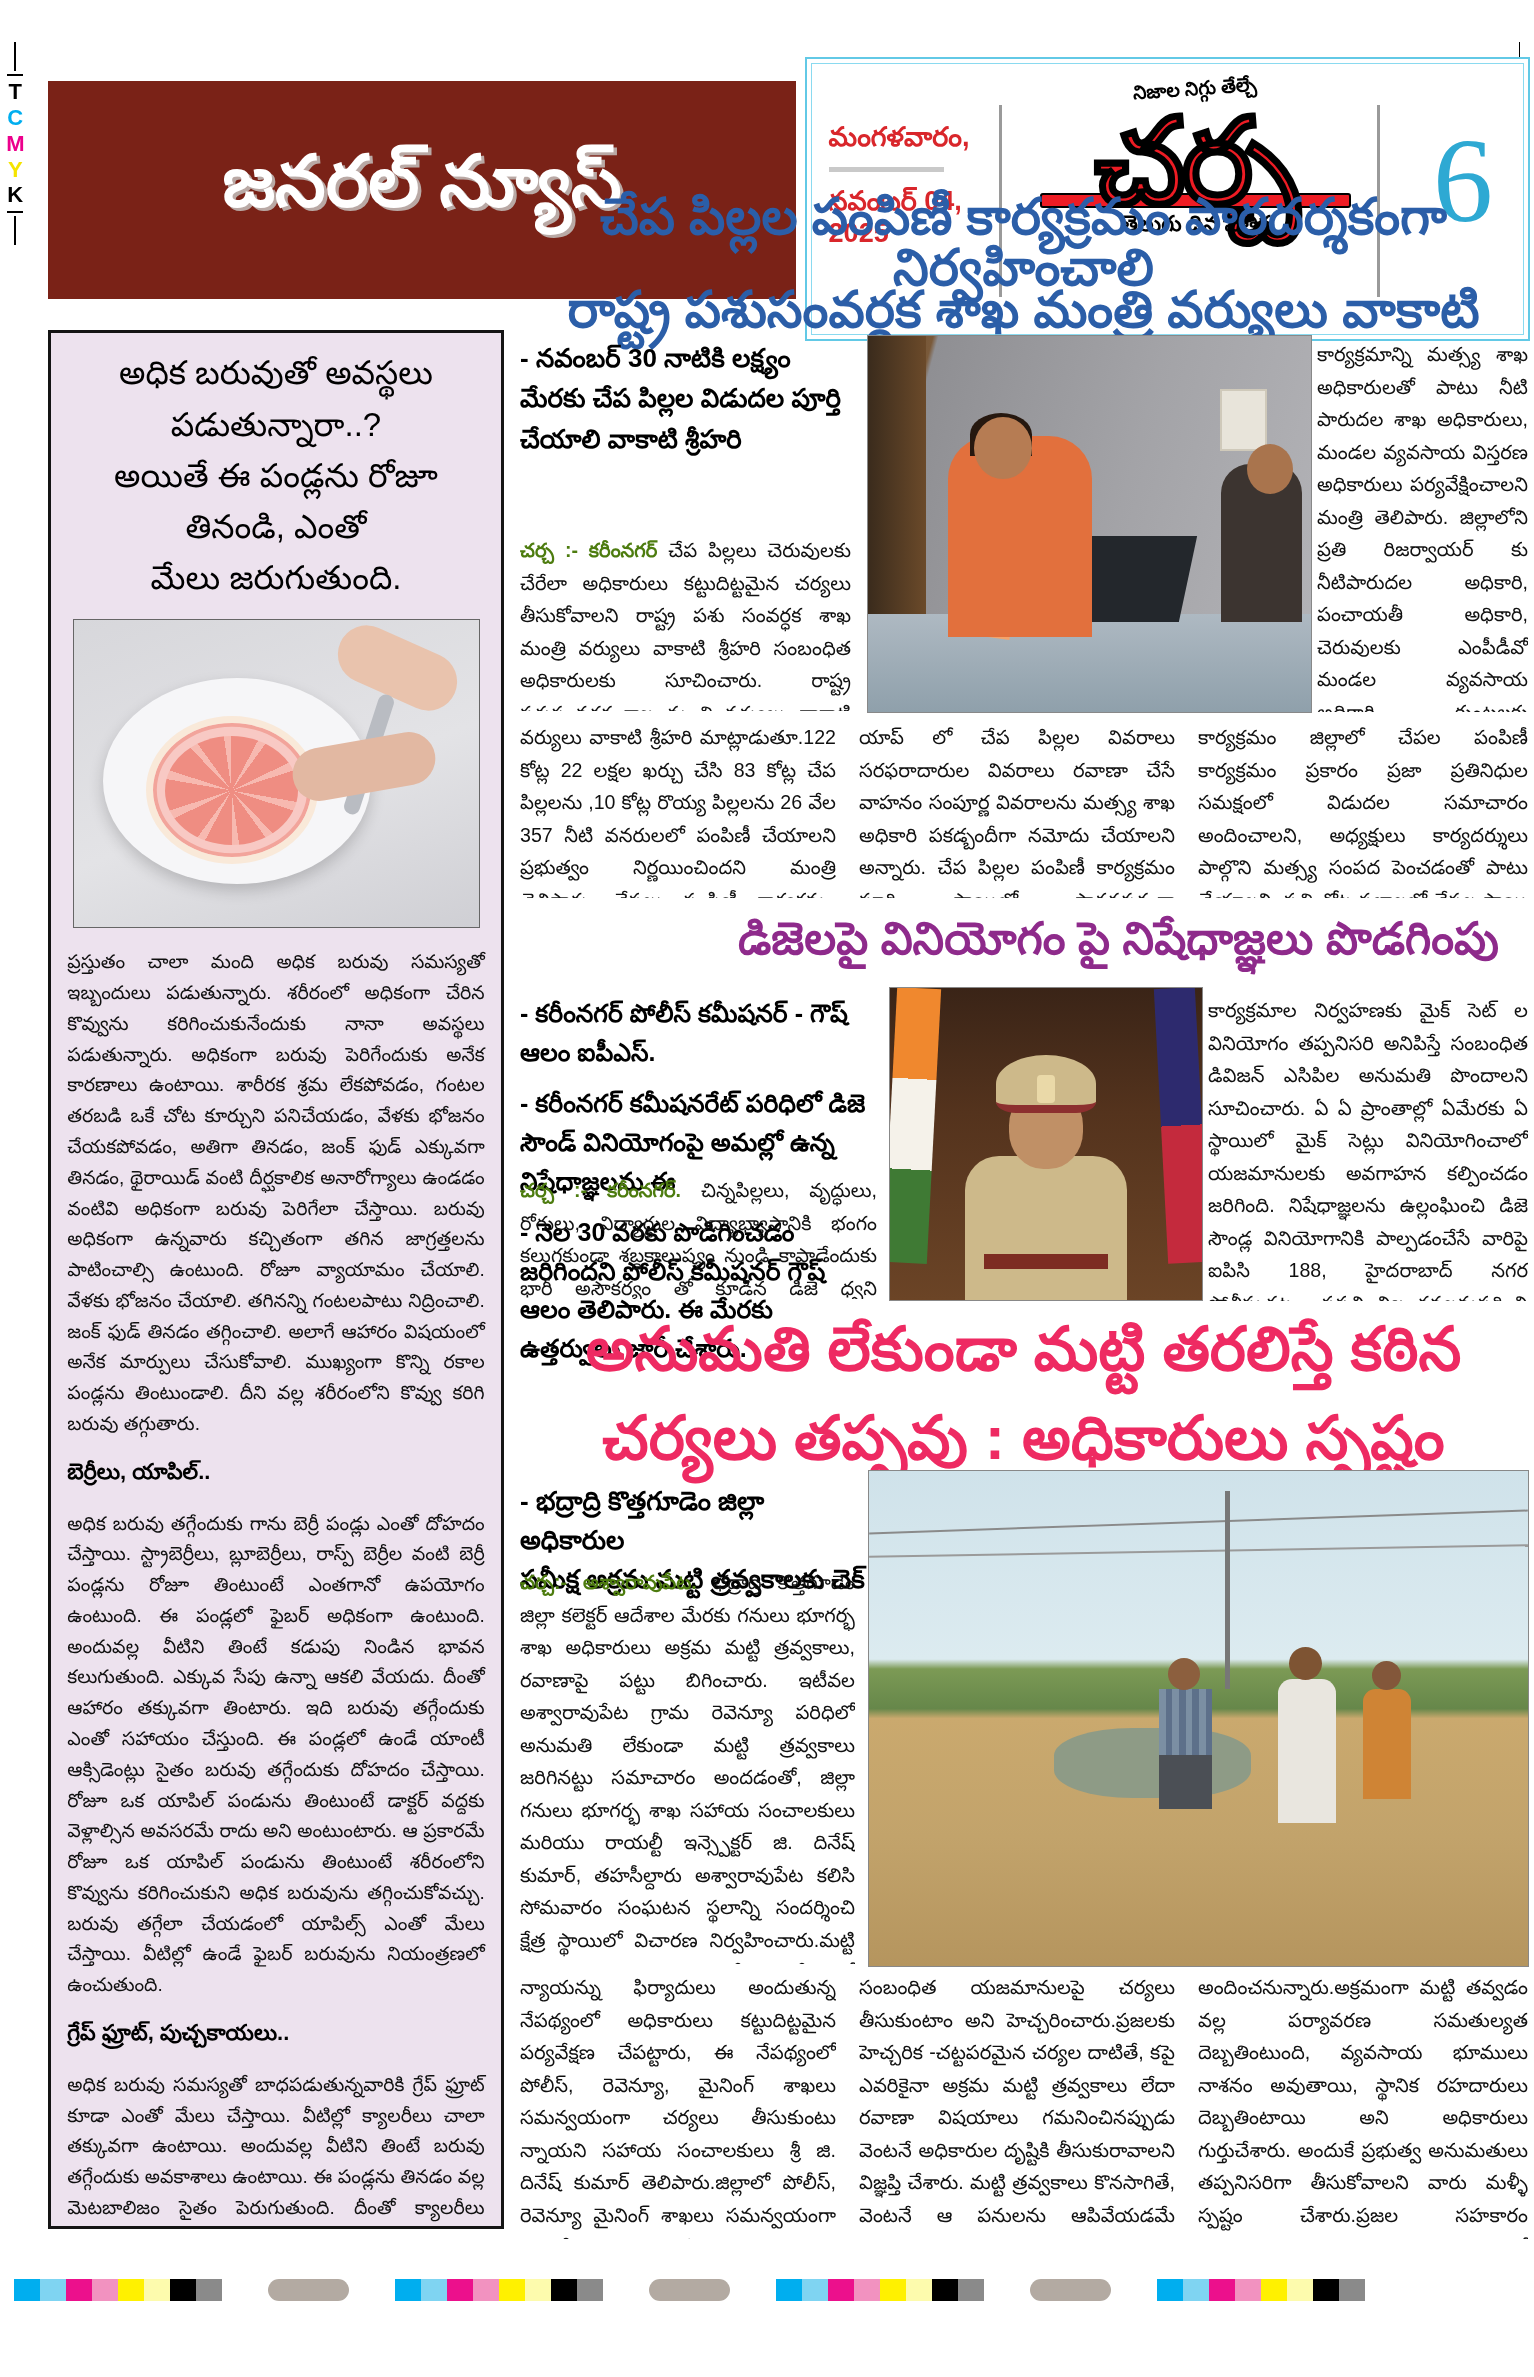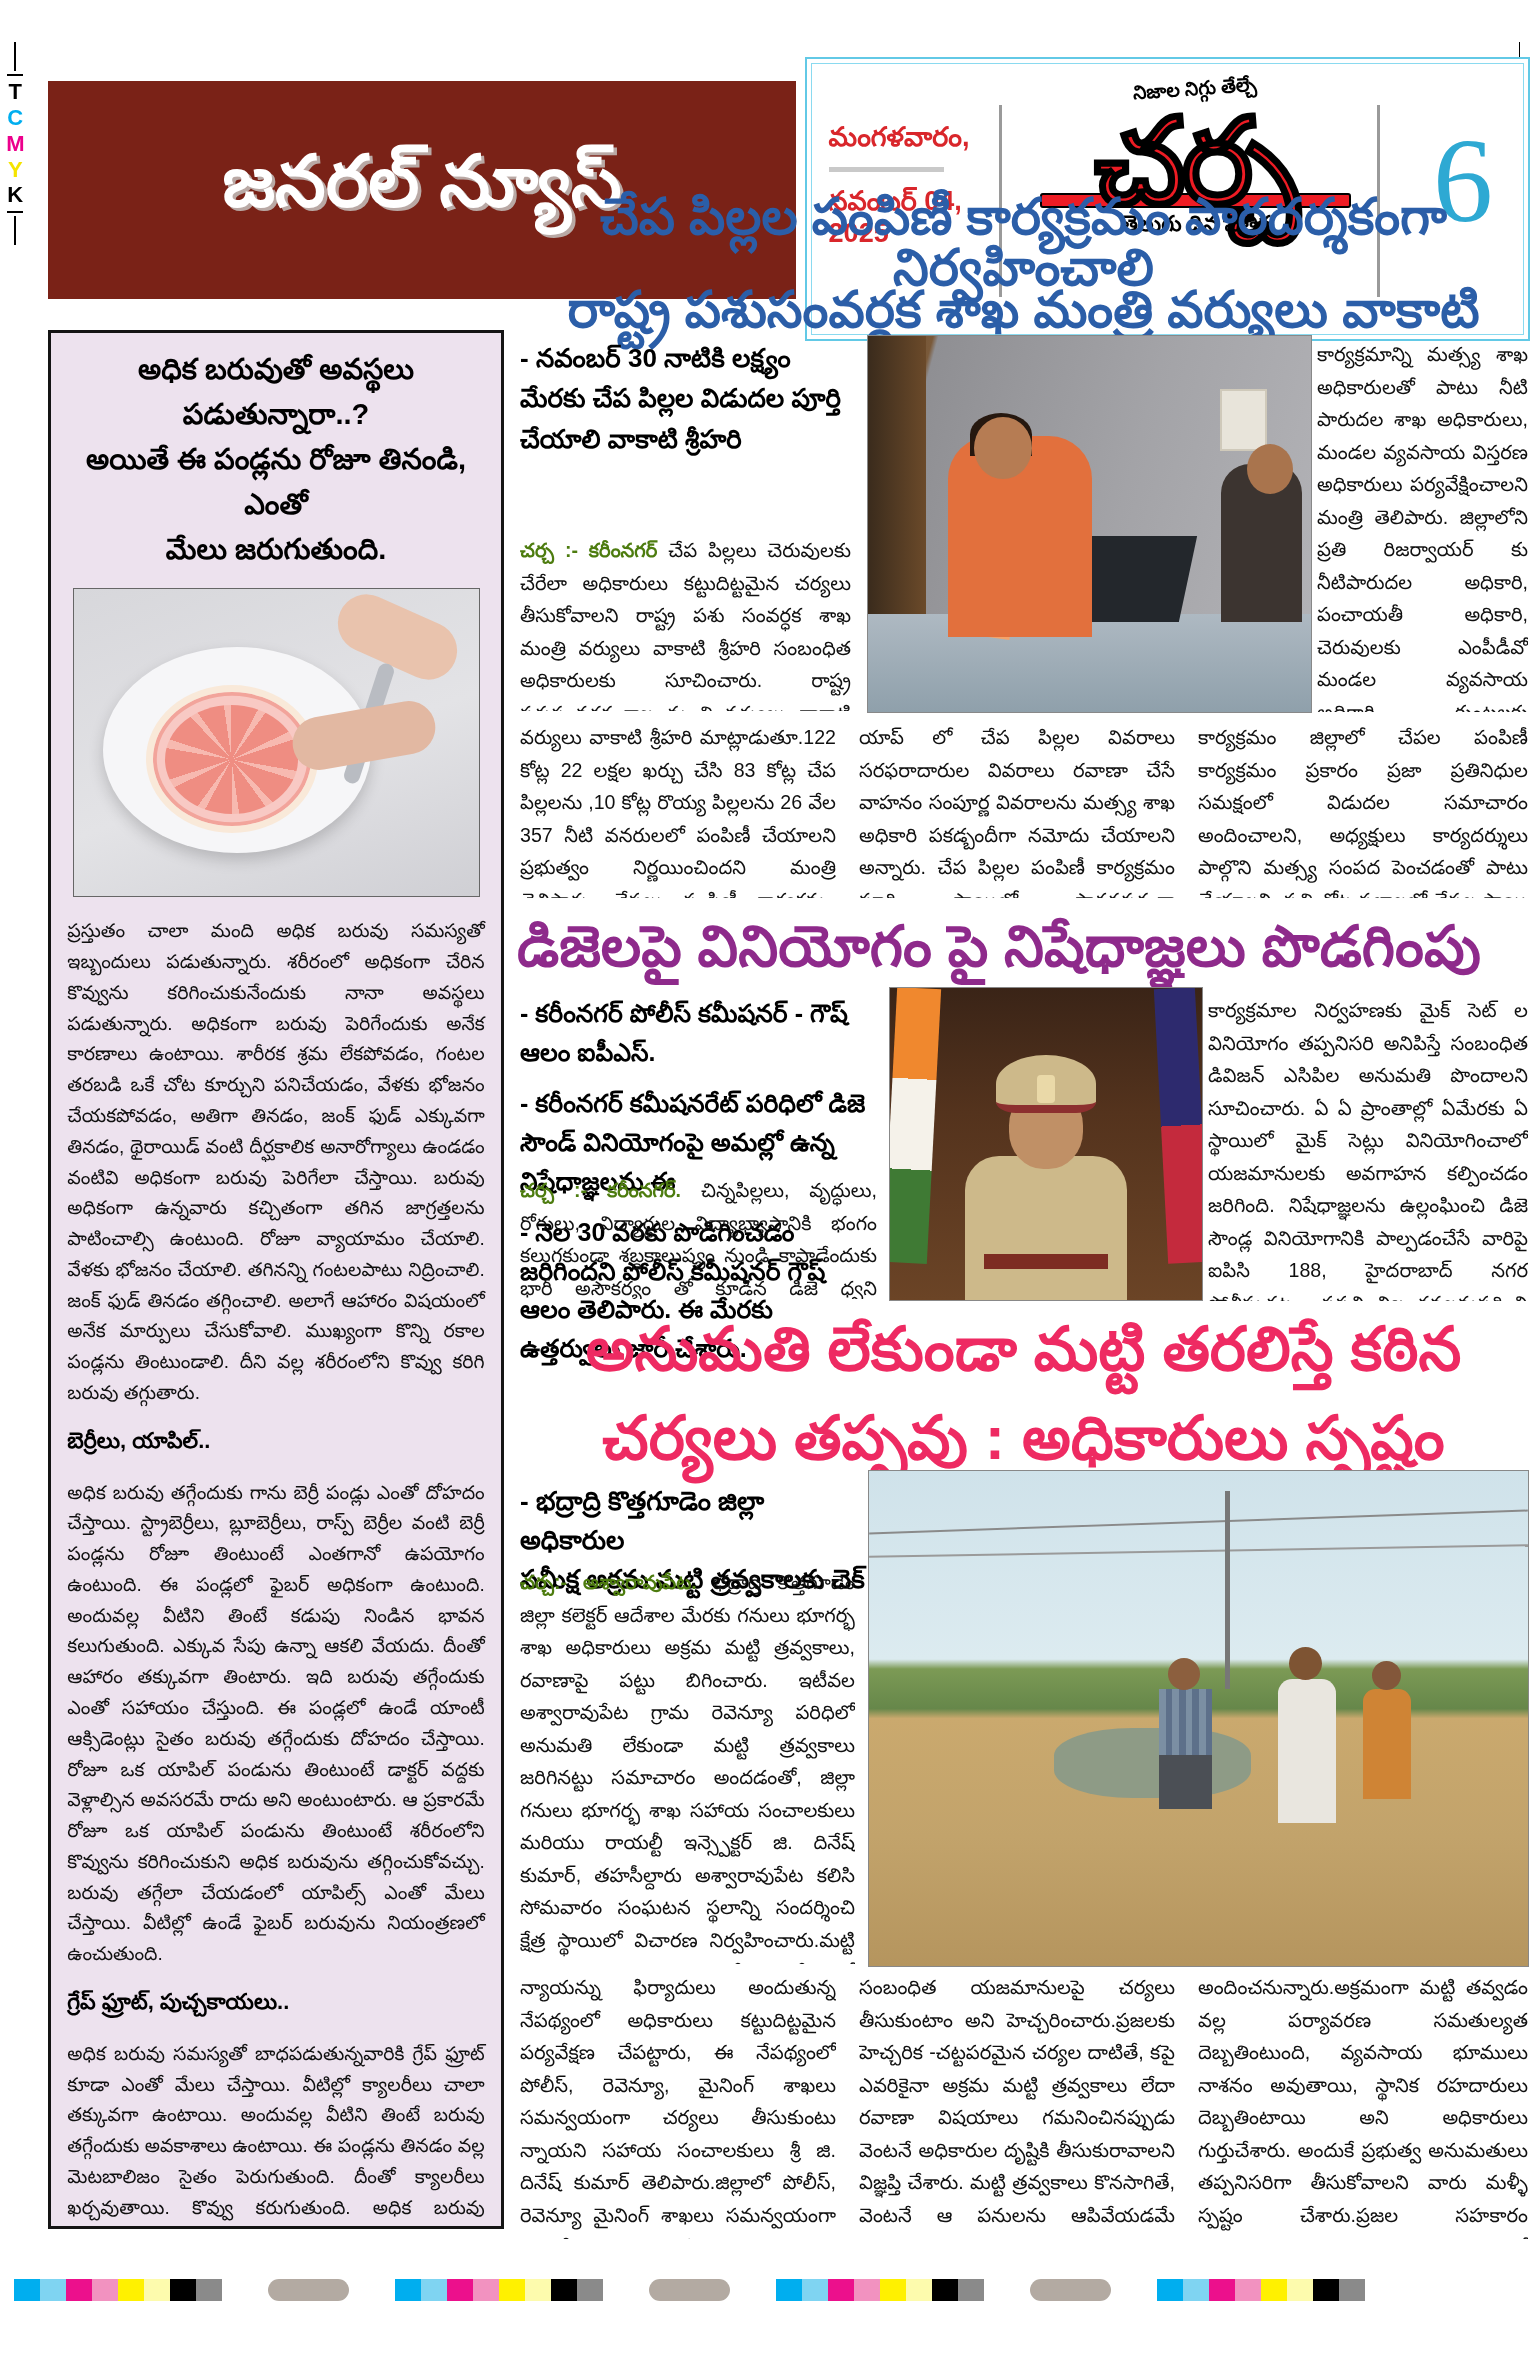--- a/index.html
+++ b/index.html
@@ -25,35 +25,35 @@
   .logo-tagline-top{font-size:19px;color:#000;font-weight:bold;transform:rotate(-4deg);}
   .logo-word{font-size:120px;font-weight:bold;color:#EE1C24;line-height:0.95;
              -webkit-text-stroke:3.4px #000;letter-spacing:-3.8px;}
   .logo-bar{width:307px;height:10.5px;background:#EE1C24;border:2.9px solid #000;border-radius:2.9px;margin:-25px auto 3.8px auto;}
   .logo-tagline-bottom{font-size:22px;color:#000;font-weight:bold;}
   .page-number{position:absolute;left:601px;top:53px;width:110px;text-align:center;color:#2EA9D3;
                font-family:"Liberation Serif",serif;font-size:120px;}
   
   .health-box{position:absolute;left:48px;top:330px;width:456px;height:1899px;background:#EDE2EE;
               border:3.4px solid #141414;box-sizing:border-box;padding:14.4px 16.3px;overflow:hidden;}
-  .health-title{font-size:29px;font-weight:bold;text-align:center;line-height:1.55;color:#000;}
+  .health-title{font-size:33px;font-weight:normal;text-align:center;line-height:1.55;color:#000;}
   .photo-frame{border:1.9px solid #666;margin:16.3px auto;position:relative;overflow:hidden;}
   .grapefruit{width:405px;height:307px;background:linear-gradient(160deg,#d7d7db 0%,#e3e3e6 55%,#cfcfd4 100%);}
   .plate{position:absolute;left:29px;top:58px;width:268px;height:206px;border-radius:50%;background:#f6f6f8;box-shadow:0 6.7px 14.4px rgba(0,0,0,.18);}
   .gfruit{position:absolute;left:72px;top:96px;width:158px;height:134px;border-radius:50%;background:#f8c9c4;border:7.7px solid #f9e9d9;box-shadow:inset 0 0 0 3.8px #f2a49b;}
   .gfruit::after{content:"";position:absolute;inset:12.5px;border-radius:50%;
      background:repeating-conic-gradient(#ef8d82 0 28deg,#f7b9b0 28deg 36deg);}
   .hand1{position:absolute;right:19px;top:19px;width:125px;height:58px;border-radius:34px;background:#e9c3ad;transform:rotate(24deg);}
   .hand2{position:absolute;right:43px;top:120px;width:144px;height:53px;border-radius:34px;background:#e2b8a2;transform:rotate(-10deg);}
   .spoon{position:absolute;right:101px;top:72px;width:16.3px;height:125px;background:#b9bcc2;border-radius:7.7px;transform:rotate(18deg);}
   .body-txt{font-size:19px;line-height:1.62;text-align:justify;color:#101010;}
   .subhead{font-size:22px;font-weight:bold;margin:12.5px 0 3.8px 0;color:#000;}
   
   .headline-blue{position:absolute;text-align:center;color:#2B5EA8;font-weight:bold;font-size:51px;line-height:1.0;width:1011px;left:518px;}
-  .headline-purple{position:absolute;text-align:left;color:#8E2A8B;font-weight:bold;font-size:57px;width:1011px;left:517px;}
+  .headline-purple{position:absolute;text-align:right;color:#8E2A8B;font-weight:bold;font-size:45px;width:1011px;left:488px;}
   .headline-pink{position:absolute;text-align:center;color:#EE2A62;font-weight:bold;font-size:61px;width:1011px;left:518px;}
   .bullets{font-size:26px;font-weight:bold;line-height:1.55;color:#000;}
   .bullets p{margin:0 0 12.5px 0;}
   .news-txt{font-size:19.6px;line-height:1.66;text-align:justify;color:#101010;}
   .dateline{color:#4d7c0f;font-weight:bold;}
   .col{position:absolute;}
   .news-photo{position:absolute;border:1px solid #888;overflow:hidden;}
   
   .minister{background:linear-gradient(105deg,#5d4632 0%,#7a5a3a 12%,#8f8f93 13%,#a3a3a7 55%,#b4b4b8 100%);}
   .m-door{position:absolute;left:0;top:0;width:58px;height:100%;background:linear-gradient(90deg,#3a2b1c,#6b4a2a);}

